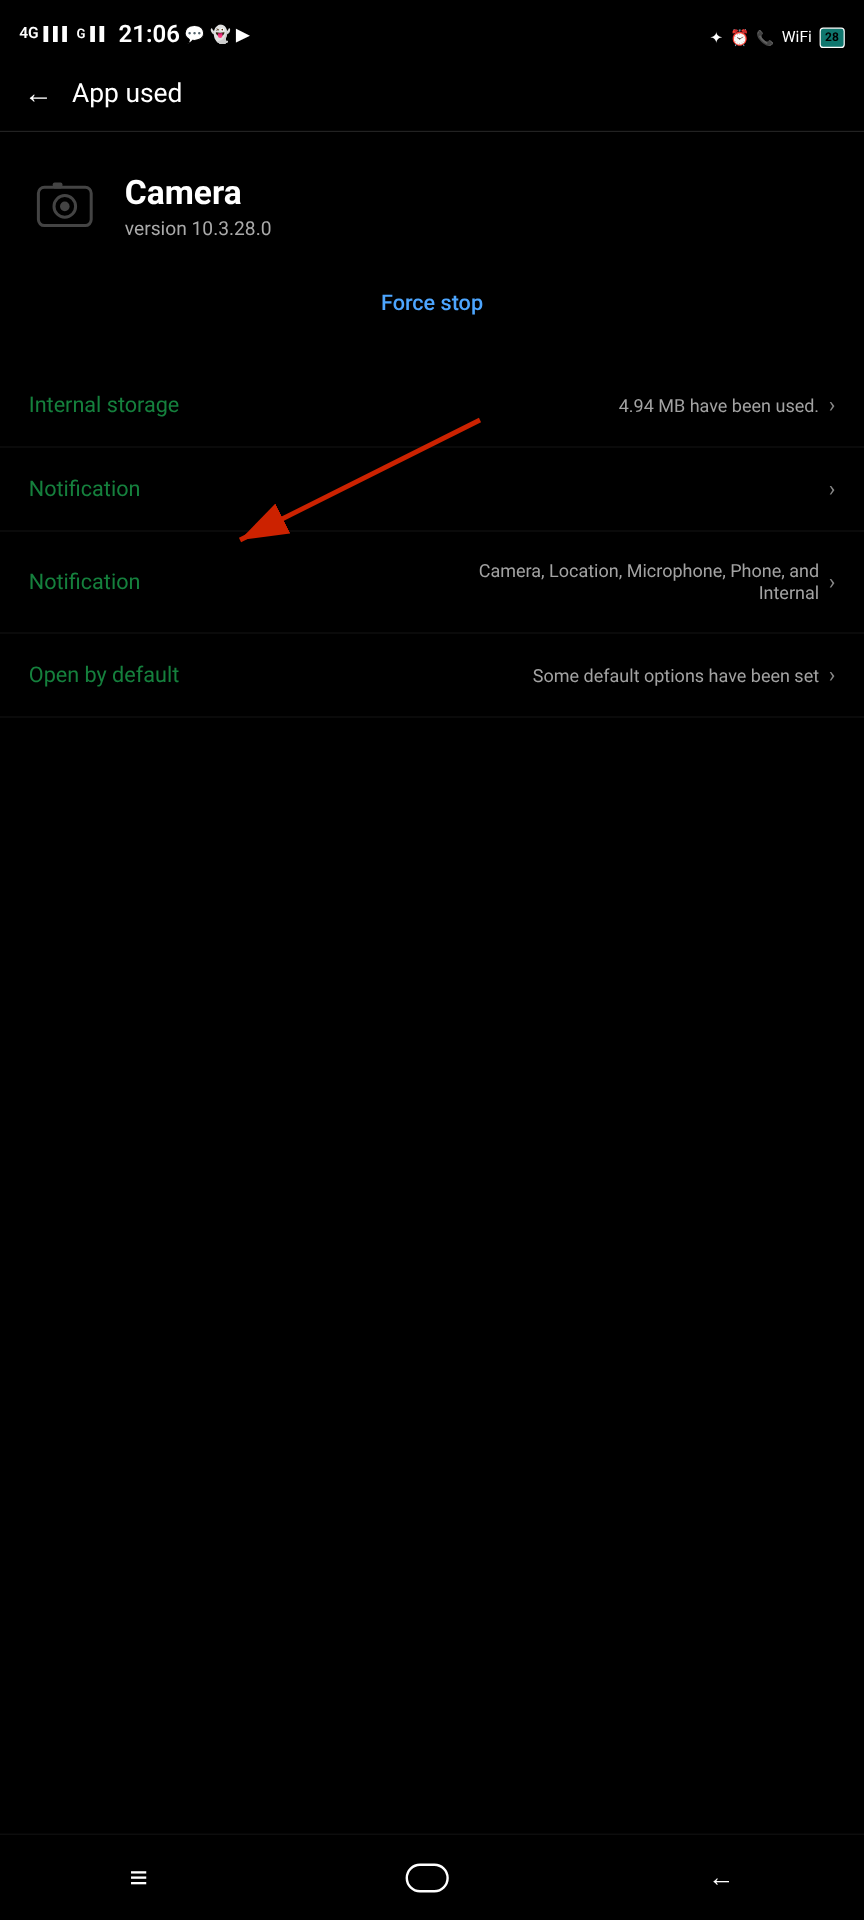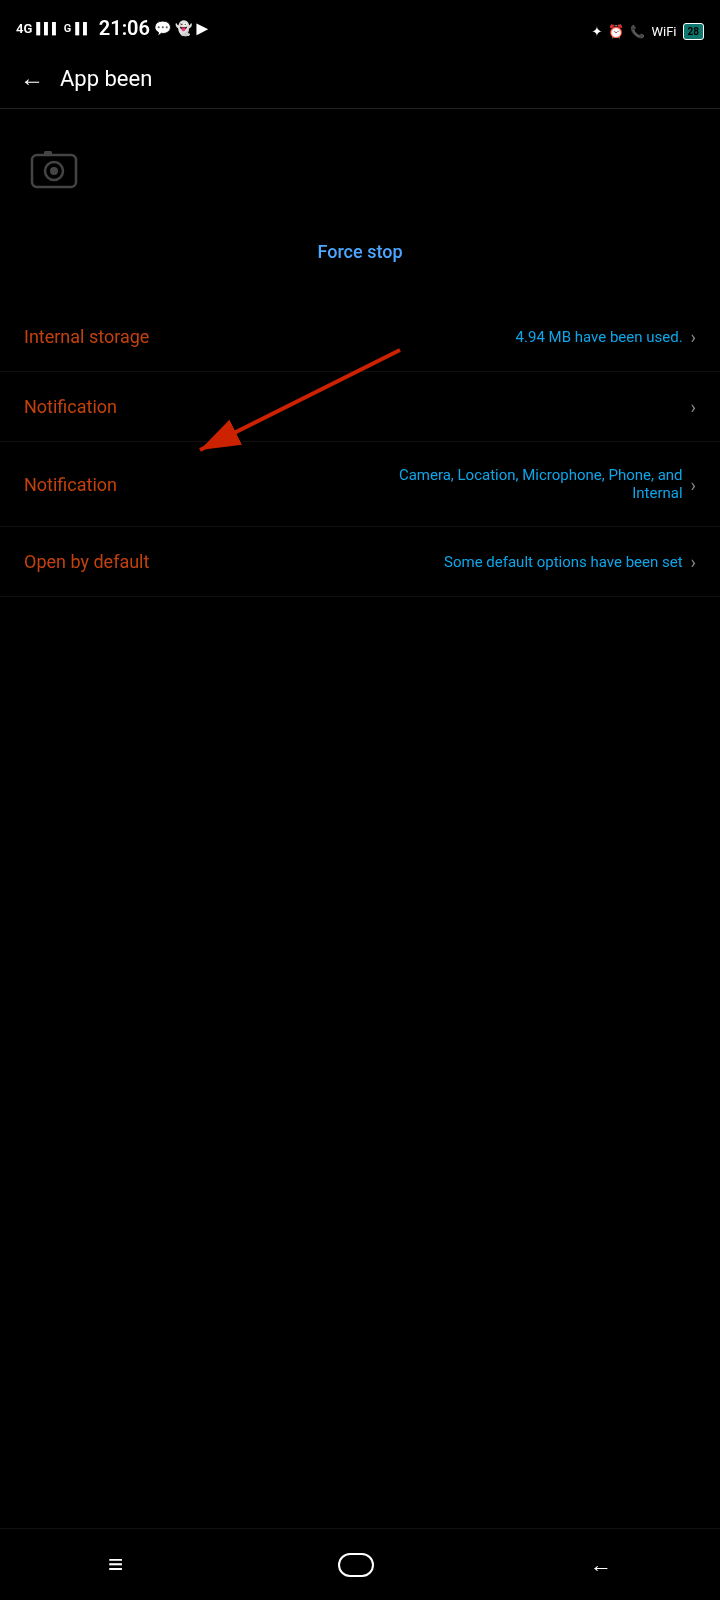--- a/index.html
+++ b/index.html
@@ -116,31 +116,31 @@
       display: flex;
       align-items: center;
       justify-content: space-between;
       padding: 24px 24px;
       border-bottom: 1px solid #111;
       cursor: pointer;
     }
     .list-item-left {
       font-size: 18px;
       font-weight: 400;
-      color: #c2410c;
+      color: #15803d;
       flex-shrink: 0;
     }
     .list-item-right {
       display: flex;
       align-items: center;
       gap: 8px;
     }
     .list-item-value {
       font-size: 15px;
-      color: #0ea5e9;
+      color: #a3a3a3;
       text-align: right;
       max-width: 300px;
     }
     .chevron {
       font-size: 18px;
       color: #888;
     }
 
     
     .arrow-container {
@@ -195,31 +195,35 @@
     <span>✦</span>
     <span>⏰</span>
     <span style="font-size:12px;">📞</span>
     <span>WiFi</span>
     <span class="battery-icon">28</span>
   </div>
 </div>
 
 <div class="header">
   <span class="back-arrow">←</span>
-  <span class="header-title">App been</span>
+  <span class="header-title">App used</span>
 </div>
 
 <div class="app-info-section">
   <div class="app-icon">
     <svg viewBox="0 0 52 52" fill="none" xmlns="http://www.w3.org/2000/svg">
       <rect x="4" y="10" width="44" height="32" rx="5" stroke="#888" stroke-width="2.5" fill="none"></rect>
       <circle cx="26" cy="26" r="9" stroke="#888" stroke-width="2.5" fill="none"></circle>
       <circle cx="26" cy="26" r="4" fill="#888"></circle>
       <rect x="16" y="6" width="8" height="5" rx="1.5" fill="#888"></rect>
     </svg>
+  </div>
+  <div>
+    <div class="app-name">Camera</div>
+    <div class="app-version">version 10.3.28.0</div>
   </div>
 </div>
 
 <div class="action-buttons">
   <div class="action-btn blue">Force stop</div>
 </div>
 
 <div class="arrow-container">
   <svg width="320" height="160" viewBox="0 0 320 160">
     <defs>

